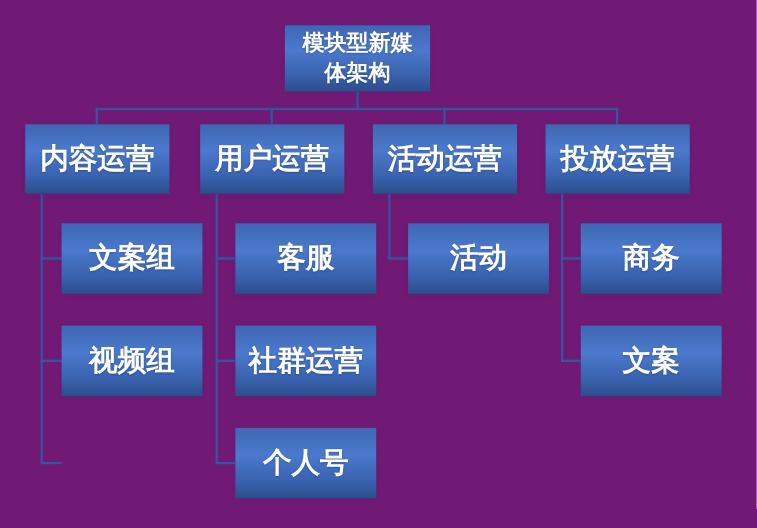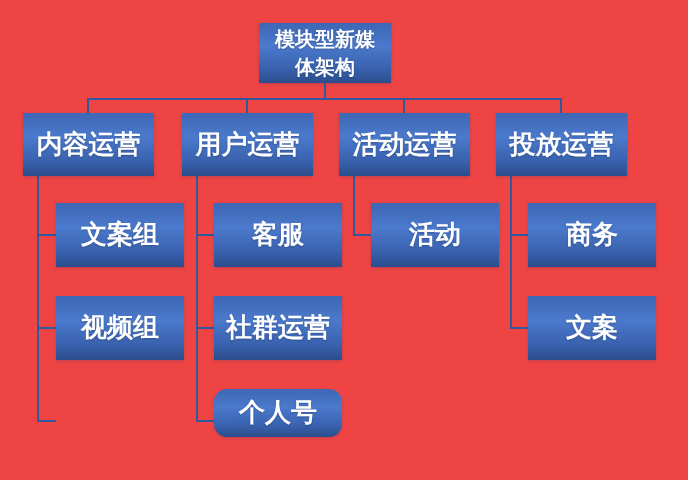--- a/index.html
+++ b/index.html
@@ -1,20 +1,20 @@
 <!DOCTYPE html>
 <html><head>
 <meta charset="utf-8">
 <style>
   html, body { margin: 0; padding: 0; background: #ffffff; }
   .canvas {
     position: relative;
     width: 688px;
     height: 480px;
-    background: #ef4444;
+    background: #701a75;
     font-family: "Liberation Sans", "DejaVu Sans", sans-serif;
     overflow: hidden;
   }
   .node {
     position: absolute;
     display: flex;
     align-items: center;
     justify-content: center;
     text-align: center;
     color: #ffffff;
@@ -85,21 +85,21 @@
   <div class="node" style="left:56px; top:296px; width:128px; height:64px;">
     <span>视频组</span>
   </div>
 
   <div class="node" style="left:214px; top:203px; width:128px; height:64px;">
     <span>客服</span>
   </div>
   <div class="node" style="left:214px; top:296px; width:128px; height:64px;">
     <span>社群运营</span>
   </div>
-  <div class="node" style="left:214px; top:389px; width:128px; height:48px;border-radius:13px;">
+  <div class="node" style="left:214px; top:389px; width:128px; height:64px;">
     <span>个人号</span>
   </div>
 
   <div class="node" style="left:371px; top:203px; width:128px; height:64px;">
     <span>活动</span>
   </div>
 
   <div class="node" style="left:528px; top:203px; width:128px; height:64px;">
     <span>商务</span>
   </div>

